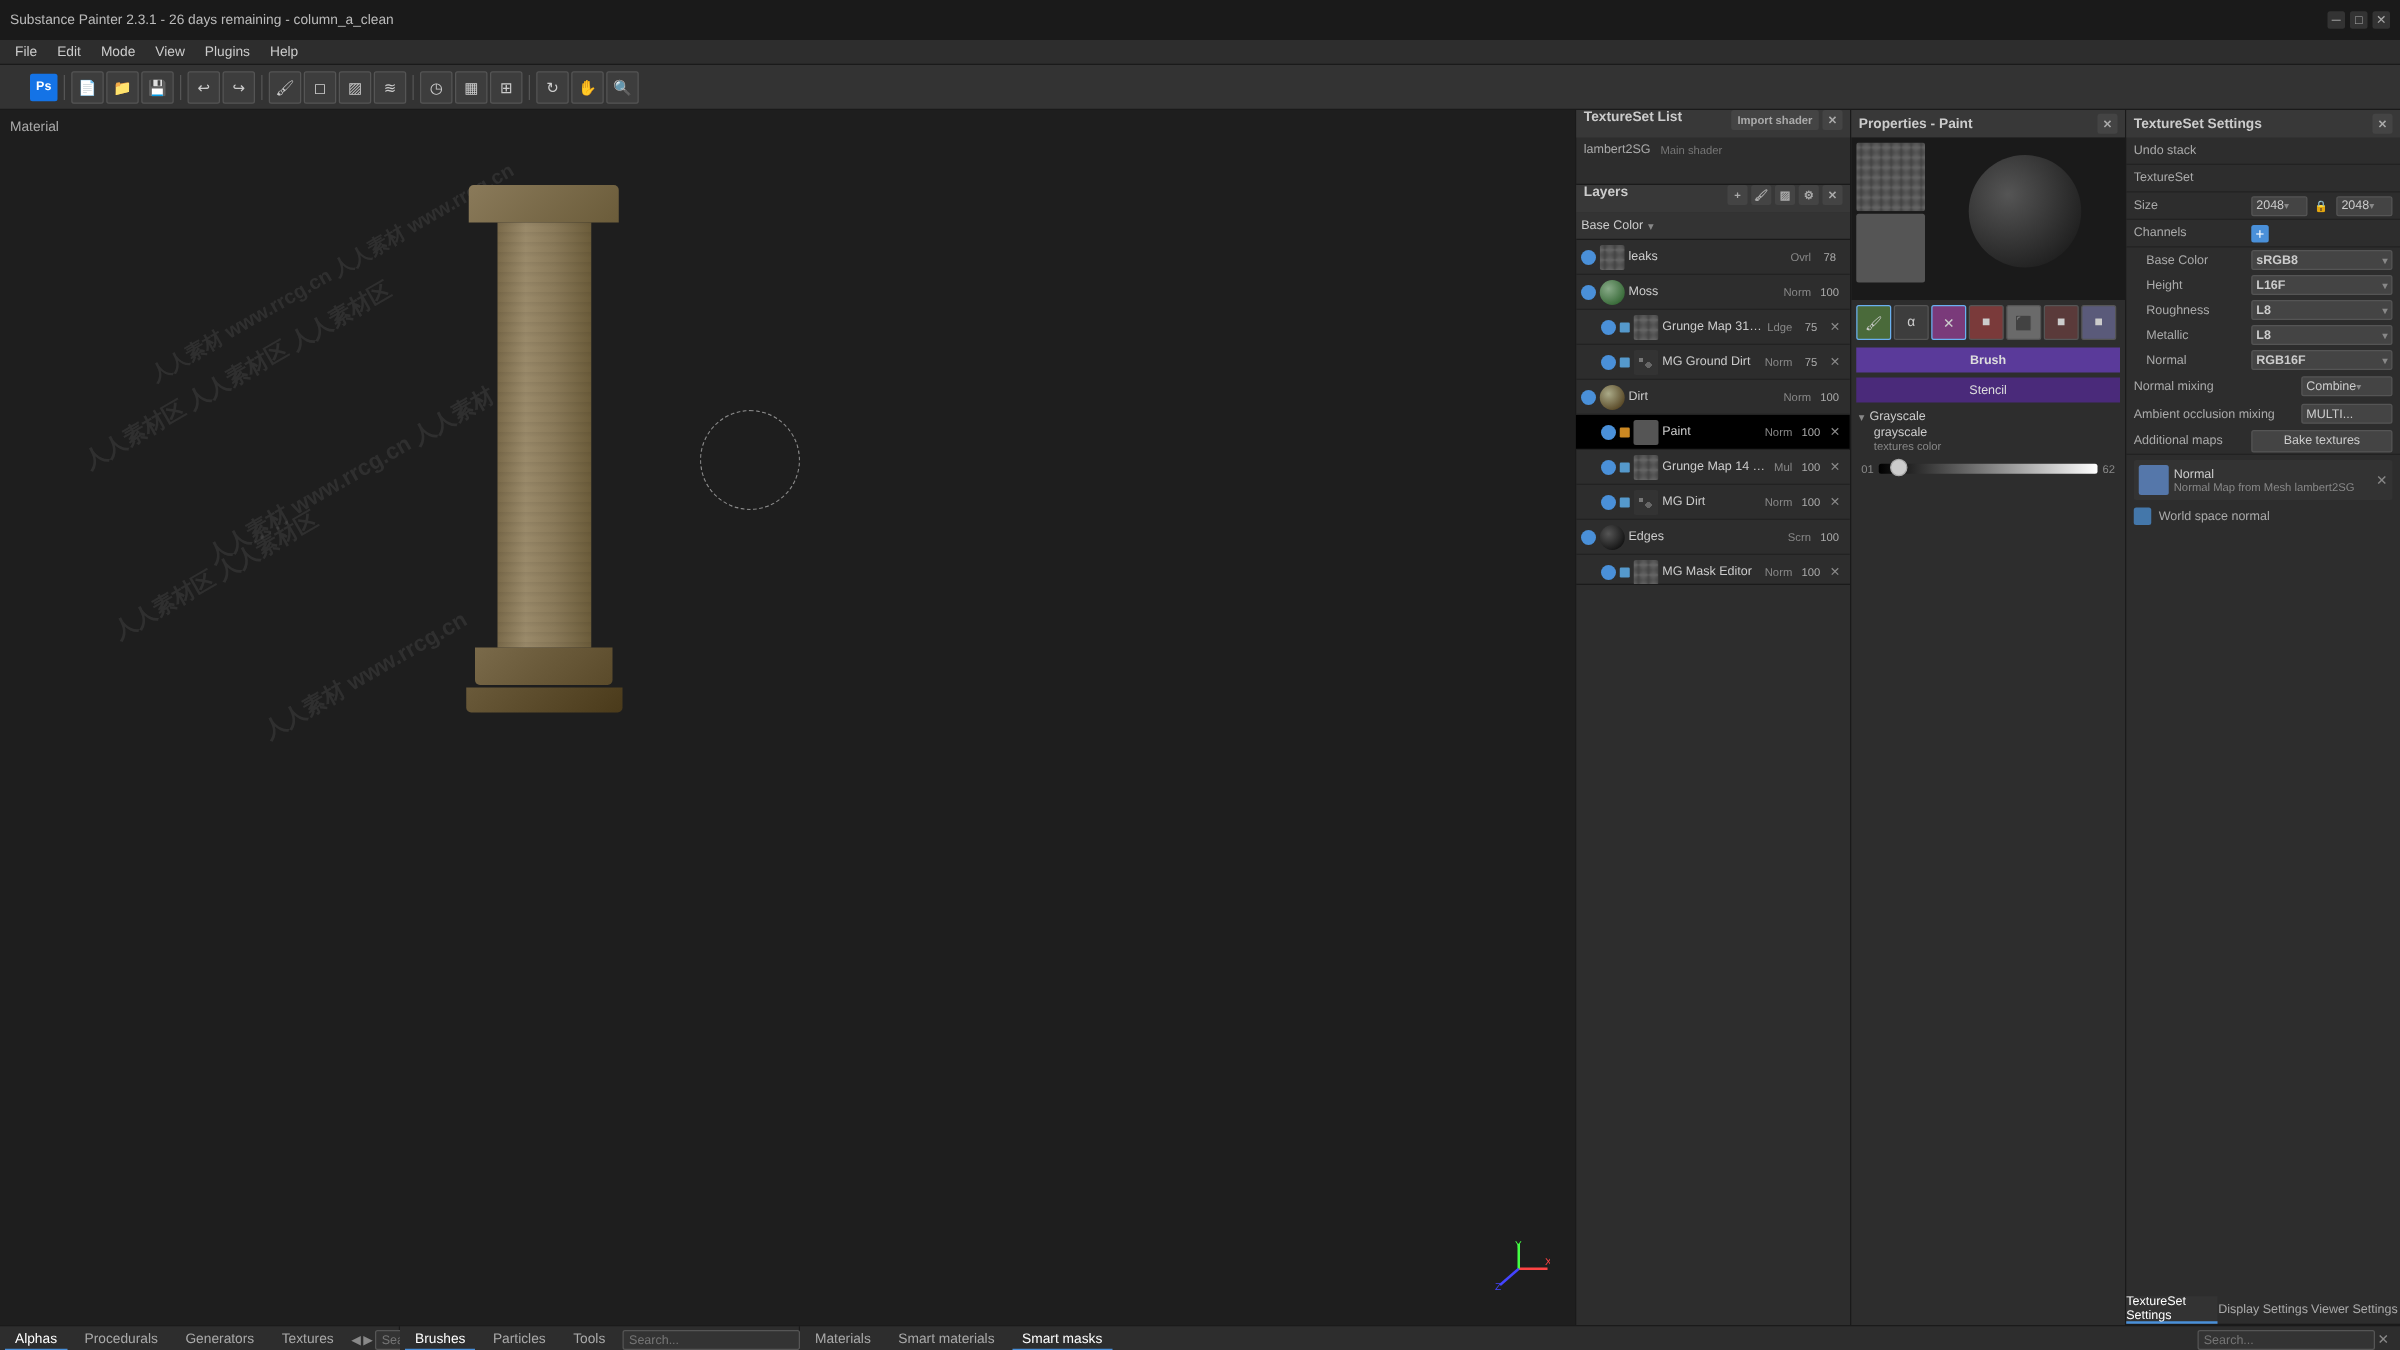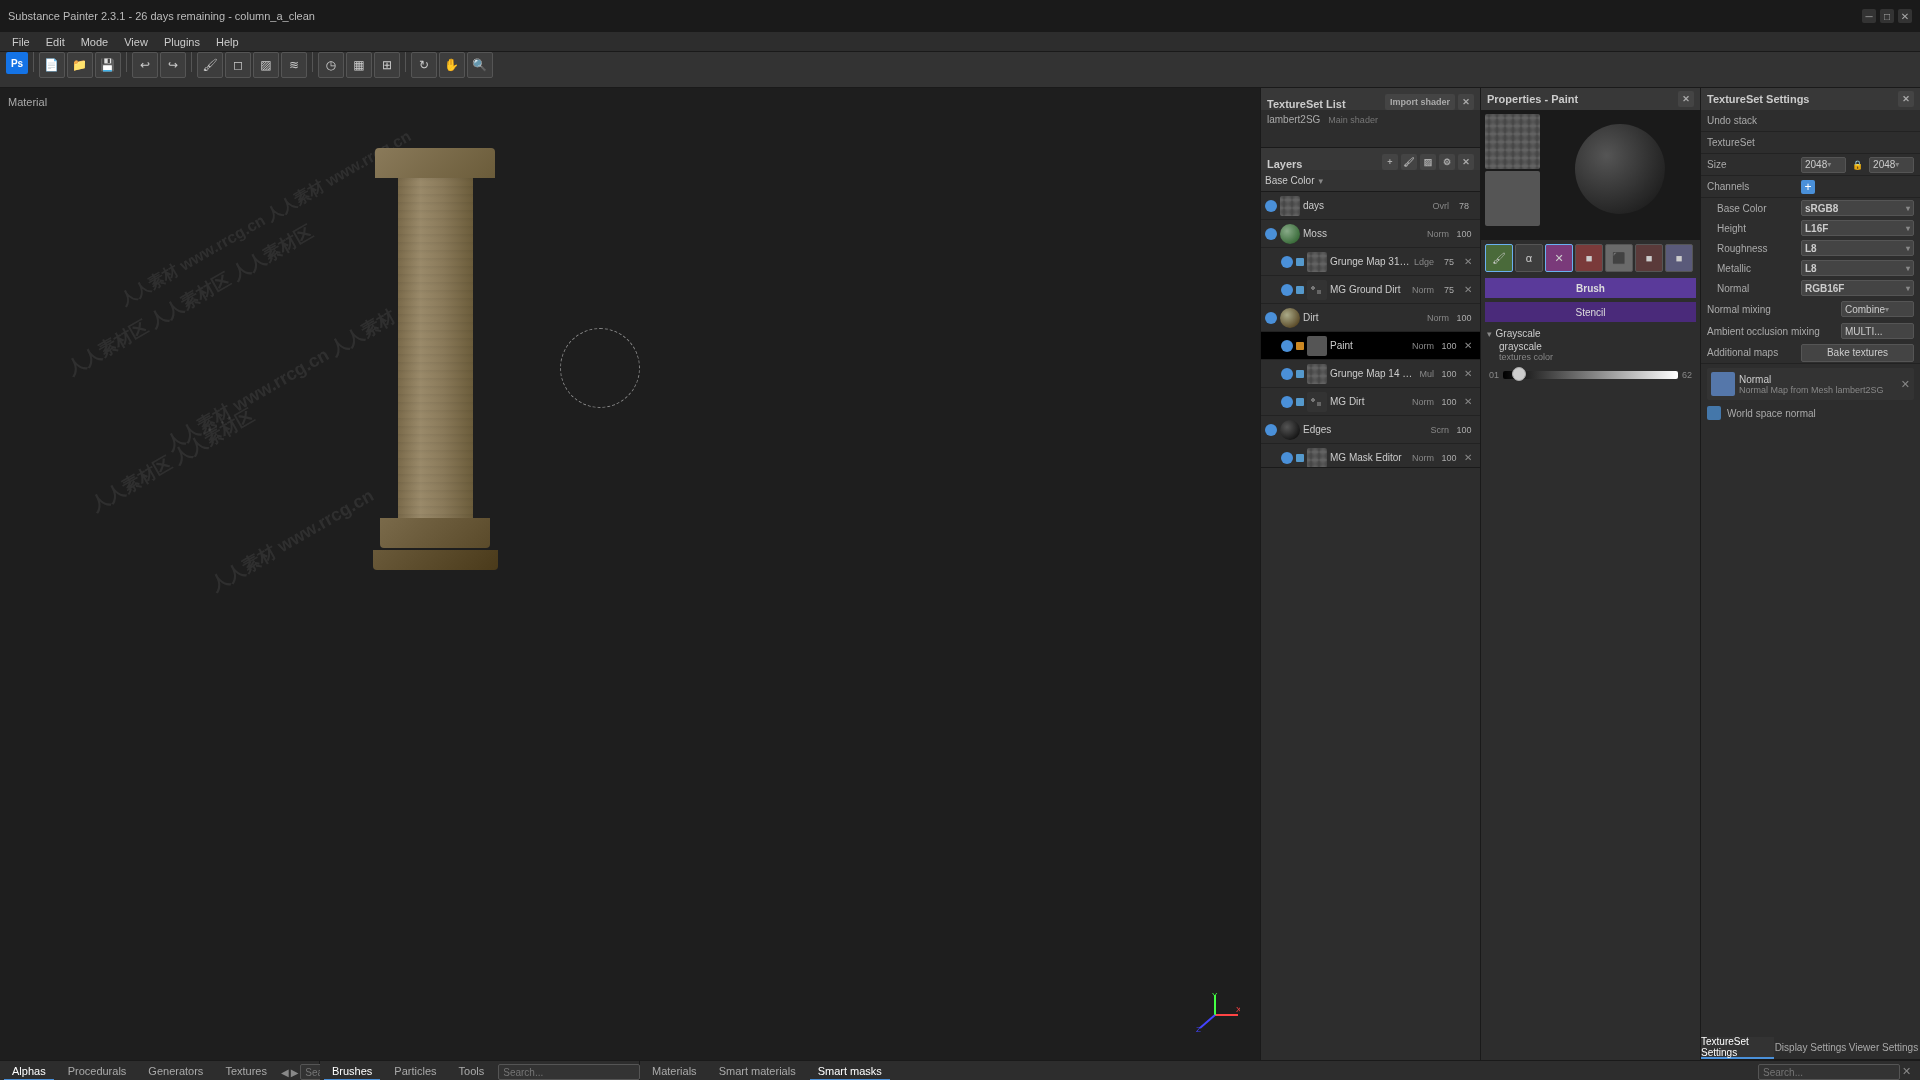--- a/index.html
+++ b/index.html
@@ -9,21 +9,21 @@
     #title-bar { width: 100%; height: 32px; background: #1a1a1a; display: flex; align-items: center; padding: 0 8px; justify-content: space-between; }
     #title-bar .title { color: #bbb; font-size: 11px; }
     #title-bar .win-btns { display: flex; gap: 4px; }
     #title-bar .win-btn { width: 14px; height: 14px; border-radius: 2px; display: flex; align-items: center; justify-content: center; font-size: 10px; color: #aaa; background: #333; cursor: pointer; }
 
     
     #menu-bar { width: 100%; height: 20px; background: #2d2d2d; display: flex; align-items: center; padding: 0 4px; border-bottom: 1px solid #1a1a1a; }
     .menu-item { padding: 2px 8px; color: #ccc; cursor: pointer; font-size: 11px; }
 
     
-    #toolbar { width: 100%; height: 36px; background: #333; display: flex; padding: 0 6px; gap: 2px; border-bottom: 1px solid #1a1a1a; }
+    #toolbar { width: 100%; height: 36px; background: #333; display: flex; align-items: center; padding: 0 24px; gap: 2px; border-bottom: 1px solid #1a1a1a; }
     .toolbar-btn { width: 26px; height: 26px; background: #3d3d3d; border: 1px solid #555; border-radius: 2px; display: flex; align-items: center; justify-content: center; cursor: pointer; color: #ccc; font-size: 12px; }
     .toolbar-sep { width: 1px; height: 20px; background: #555; margin: 0 3px; }
 
     
     #main { display: flex; width: 100%; height: calc(1080px - 22px - 20px - 36px - 30px); }
 
     
     #viewport { flex: 1; background: #1e1e1e; position: relative; overflow: hidden; }
     #viewport-label { position: absolute; top: 8px; left: 8px; color: #aaa; font-size: 11px; }
     #viewport-watermark { position: absolute; top: 0; left: 0; width: 100%; height: 100%; display: flex; align-items: center; justify-content: center; pointer-events: none; }
@@ -36,21 +36,21 @@
     .col-capital { width: 120px; height: 30px; background: linear-gradient(135deg, #8a7a5a, #6b5c3a); border-radius: 4px 4px 0 0; }
     .col-shaft { width: 75px; height: 340px; background: linear-gradient(90deg, #7a6a4a 0%, #9a8a6a 30%, #8a7a5a 60%, #6b5c3a 100%); position: relative; overflow: hidden; }
     .col-shaft::after { content: ''; position: absolute; top: 0; left: 0; width: 100%; height: 100%; background: repeating-linear-gradient(180deg, rgba(0,0,0,0.05) 0px, rgba(0,0,0,0) 4px, rgba(0,0,0,0) 8px); }
     .col-base { width: 110px; height: 30px; background: linear-gradient(135deg, #7a6a4a, #5a4a2a); border-radius: 0 0 4px 4px; }
     .col-base2 { width: 125px; height: 20px; background: linear-gradient(135deg, #6a5a3a, #4a3a1a); border-radius: 0 0 4px 4px; margin-top: 2px; }
 
     
     #right-panels { width: 220px; background: #2d2d2d; display: flex; flex-direction: column; border-left: 1px solid #1a1a1a; }
 
     #layers-panel { height: 320px; border-bottom: 1px solid #1a1a1a; display: flex; flex-direction: column; }
-    .panel-header { height: 22px; background: #383838; display: flex; align-items: flex-end; padding: 0 6px; font-size: 11px; color: #ccc; font-weight: bold; justify-content: space-between; }
+    .panel-header { height: 22px; background: #383838; display: flex; align-items: flex-start; padding: 0 6px; font-size: 11px; color: #ccc; font-weight: bold; justify-content: space-between; }
     .panel-header-btns { display: flex; gap: 3px; }
     .ph-btn { width: 16px; height: 16px; background: #444; border-radius: 2px; display: flex; align-items: center; justify-content: center; cursor: pointer; font-size: 9px; color: #aaa; }
 
     .layer-dropdown { height: 22px; background: #333; display: flex; align-items: center; padding: 0 4px; gap: 4px; border-bottom: 1px solid #1a1a1a; }
     .layer-item { height: 28px; display: flex; align-items: center; padding: 0 4px; gap: 3px; border-bottom: 1px solid #222; cursor: pointer; }
     .layer-item.active { background: #000000; }
     .layer-vis { width: 12px; height: 12px; border-radius: 50%; background: #4a90d9; cursor: pointer; flex-shrink: 0; }
     .layer-thumb { width: 20px; height: 20px; background: #555; border-radius: 2px; flex-shrink: 0; }
     .layer-name { flex: 1; font-size: 10px; color: #ccc; overflow: hidden; text-overflow: ellipsis; white-space: nowrap; }
     .layer-mode { font-size: 9px; color: #888; }
@@ -252,21 +252,21 @@
       </div>
       <div class="layer-dropdown">
         <span style="font-size:10px; color:#ccc;">Base Color</span>
         <span style="color:#888; font-size:9px;">▾</span>
       </div>
       <div class="layers-overflow">
 
         <div class="layer-item">
           <div class="layer-vis"></div>
           <div class="layer-thumb thumb-noise"></div>
-          <span class="layer-name">days</span>
+          <span class="layer-name">leaks</span>
           <span class="layer-mode">Ovrl</span>
           <span class="layer-opacity">78</span>
         </div>
 
         <div class="layer-item">
           <div class="layer-vis"></div>
           <div class="layer-thumb thumb-greenball" style="width:20px;height:20px;border-radius:50%;"></div>
           <span class="layer-name">Moss</span>
           <span class="layer-mode">Norm</span>
           <span class="layer-opacity">100</span>

